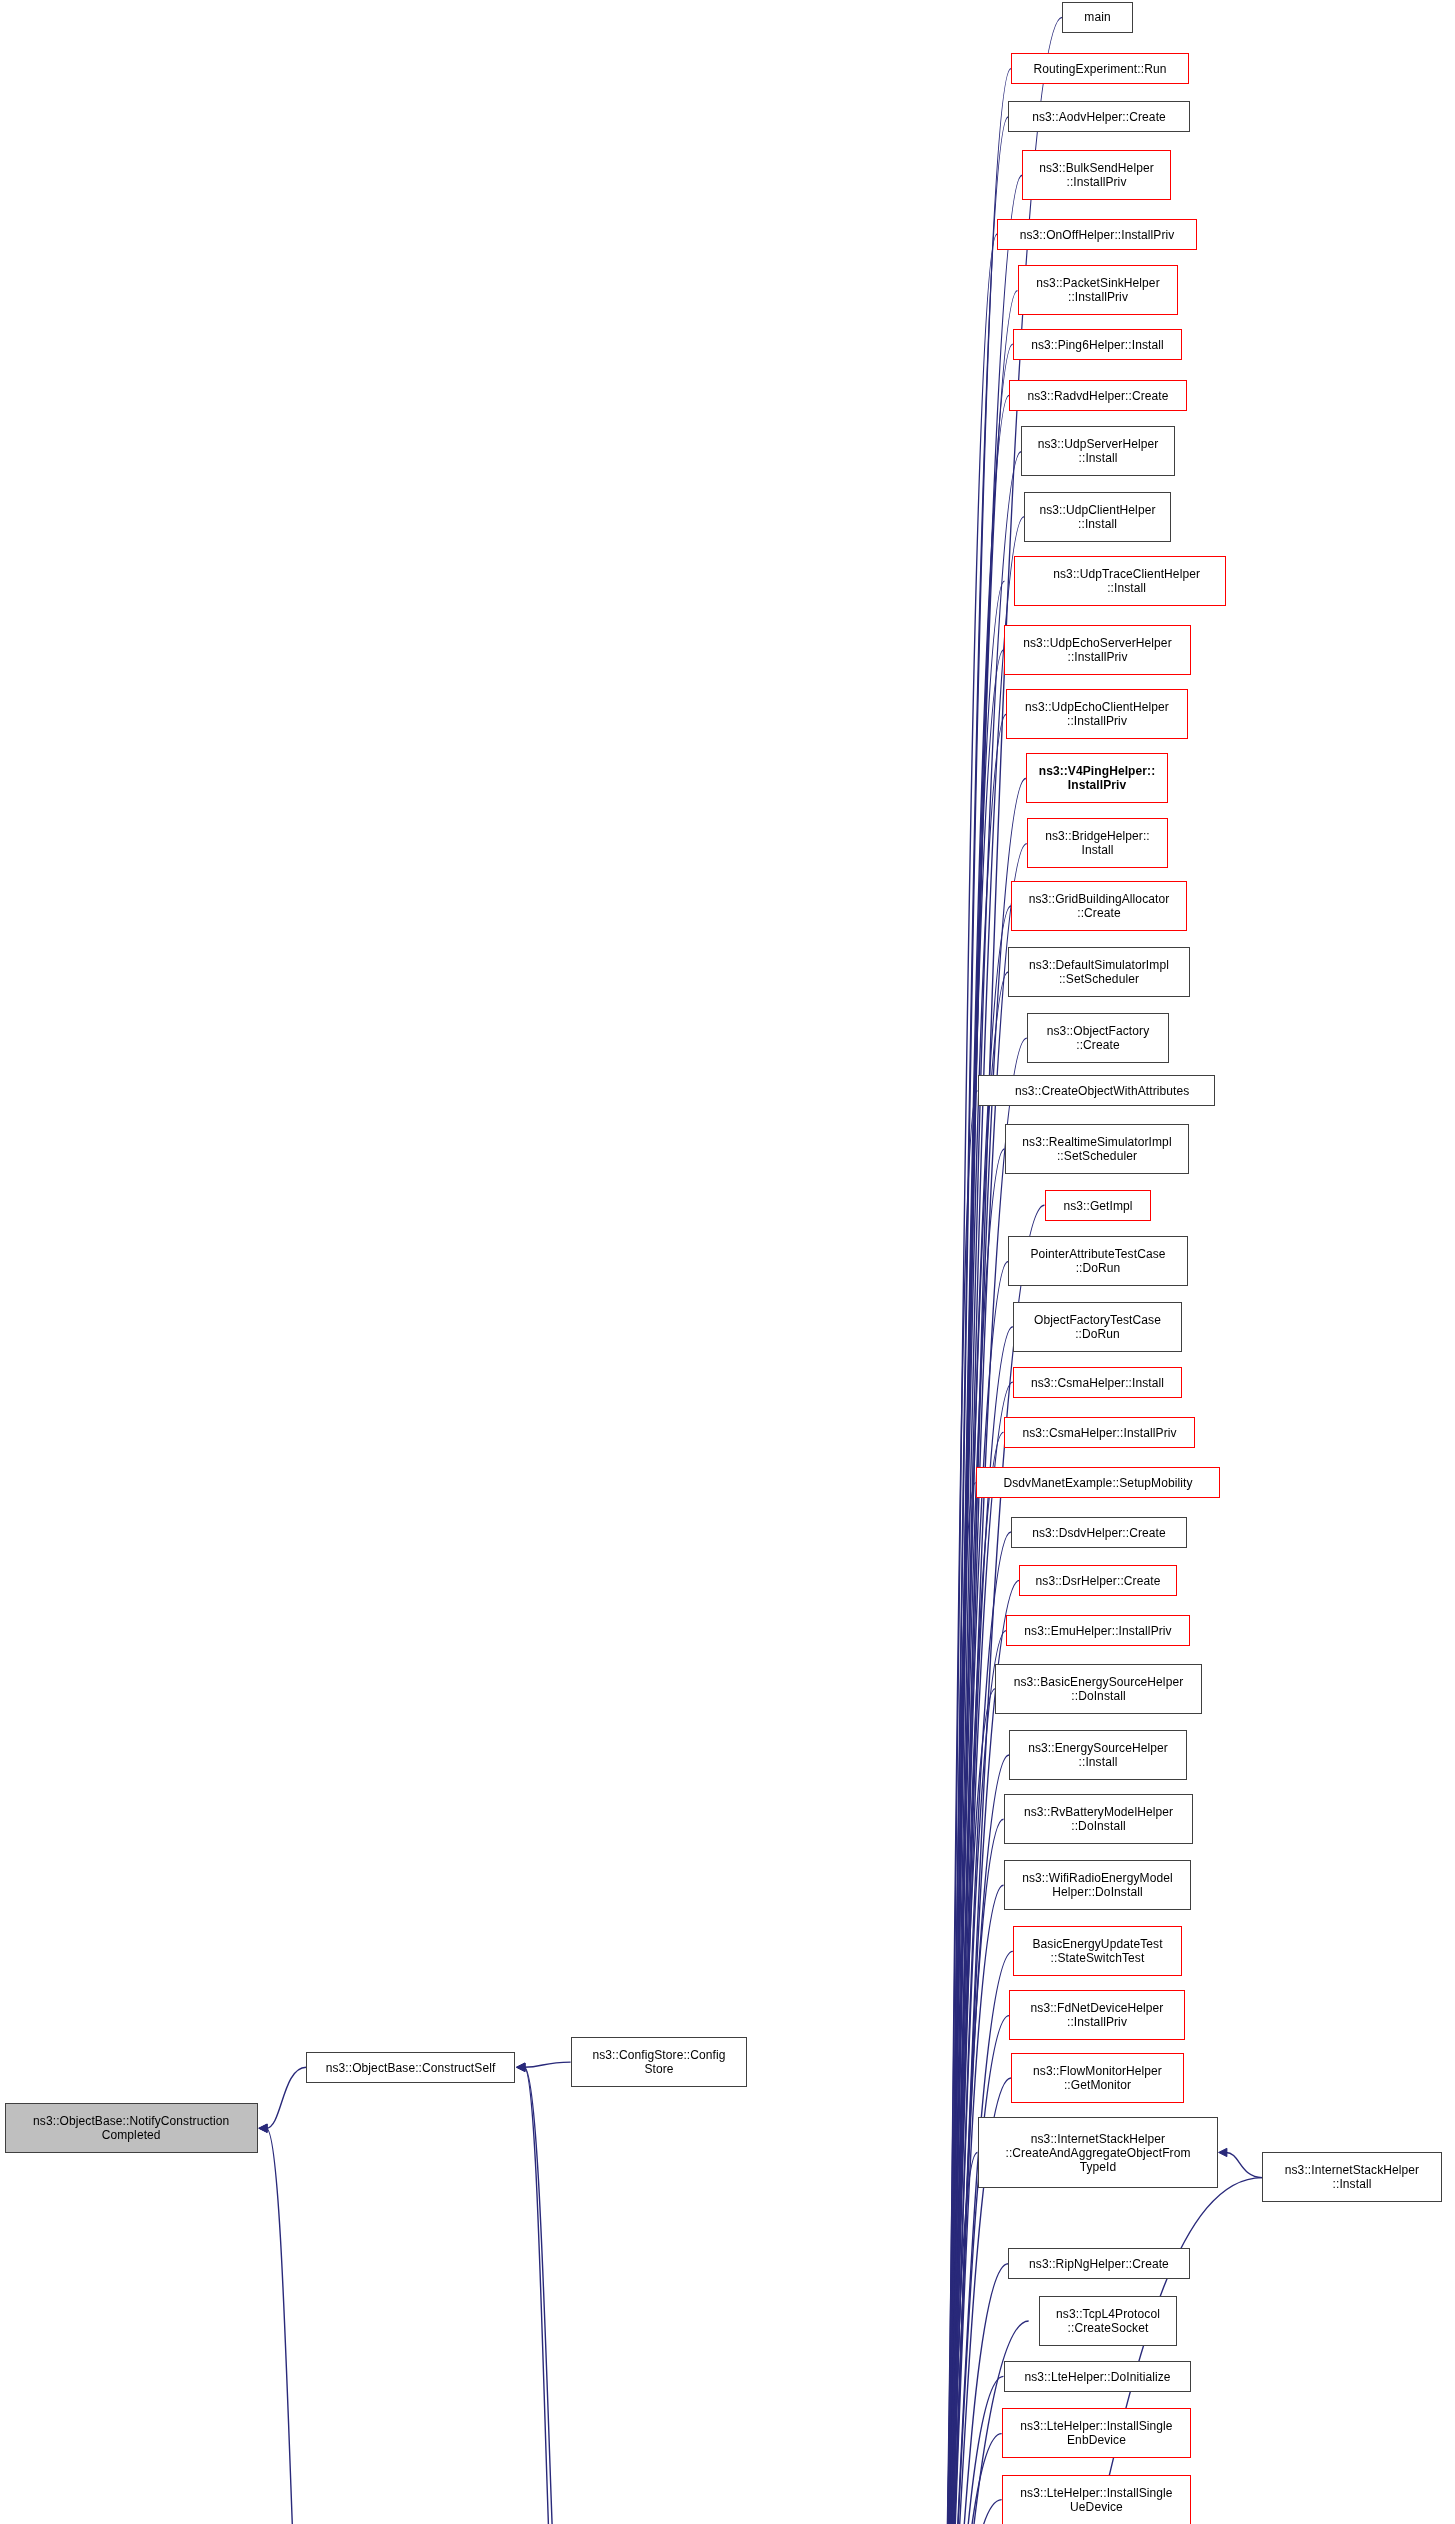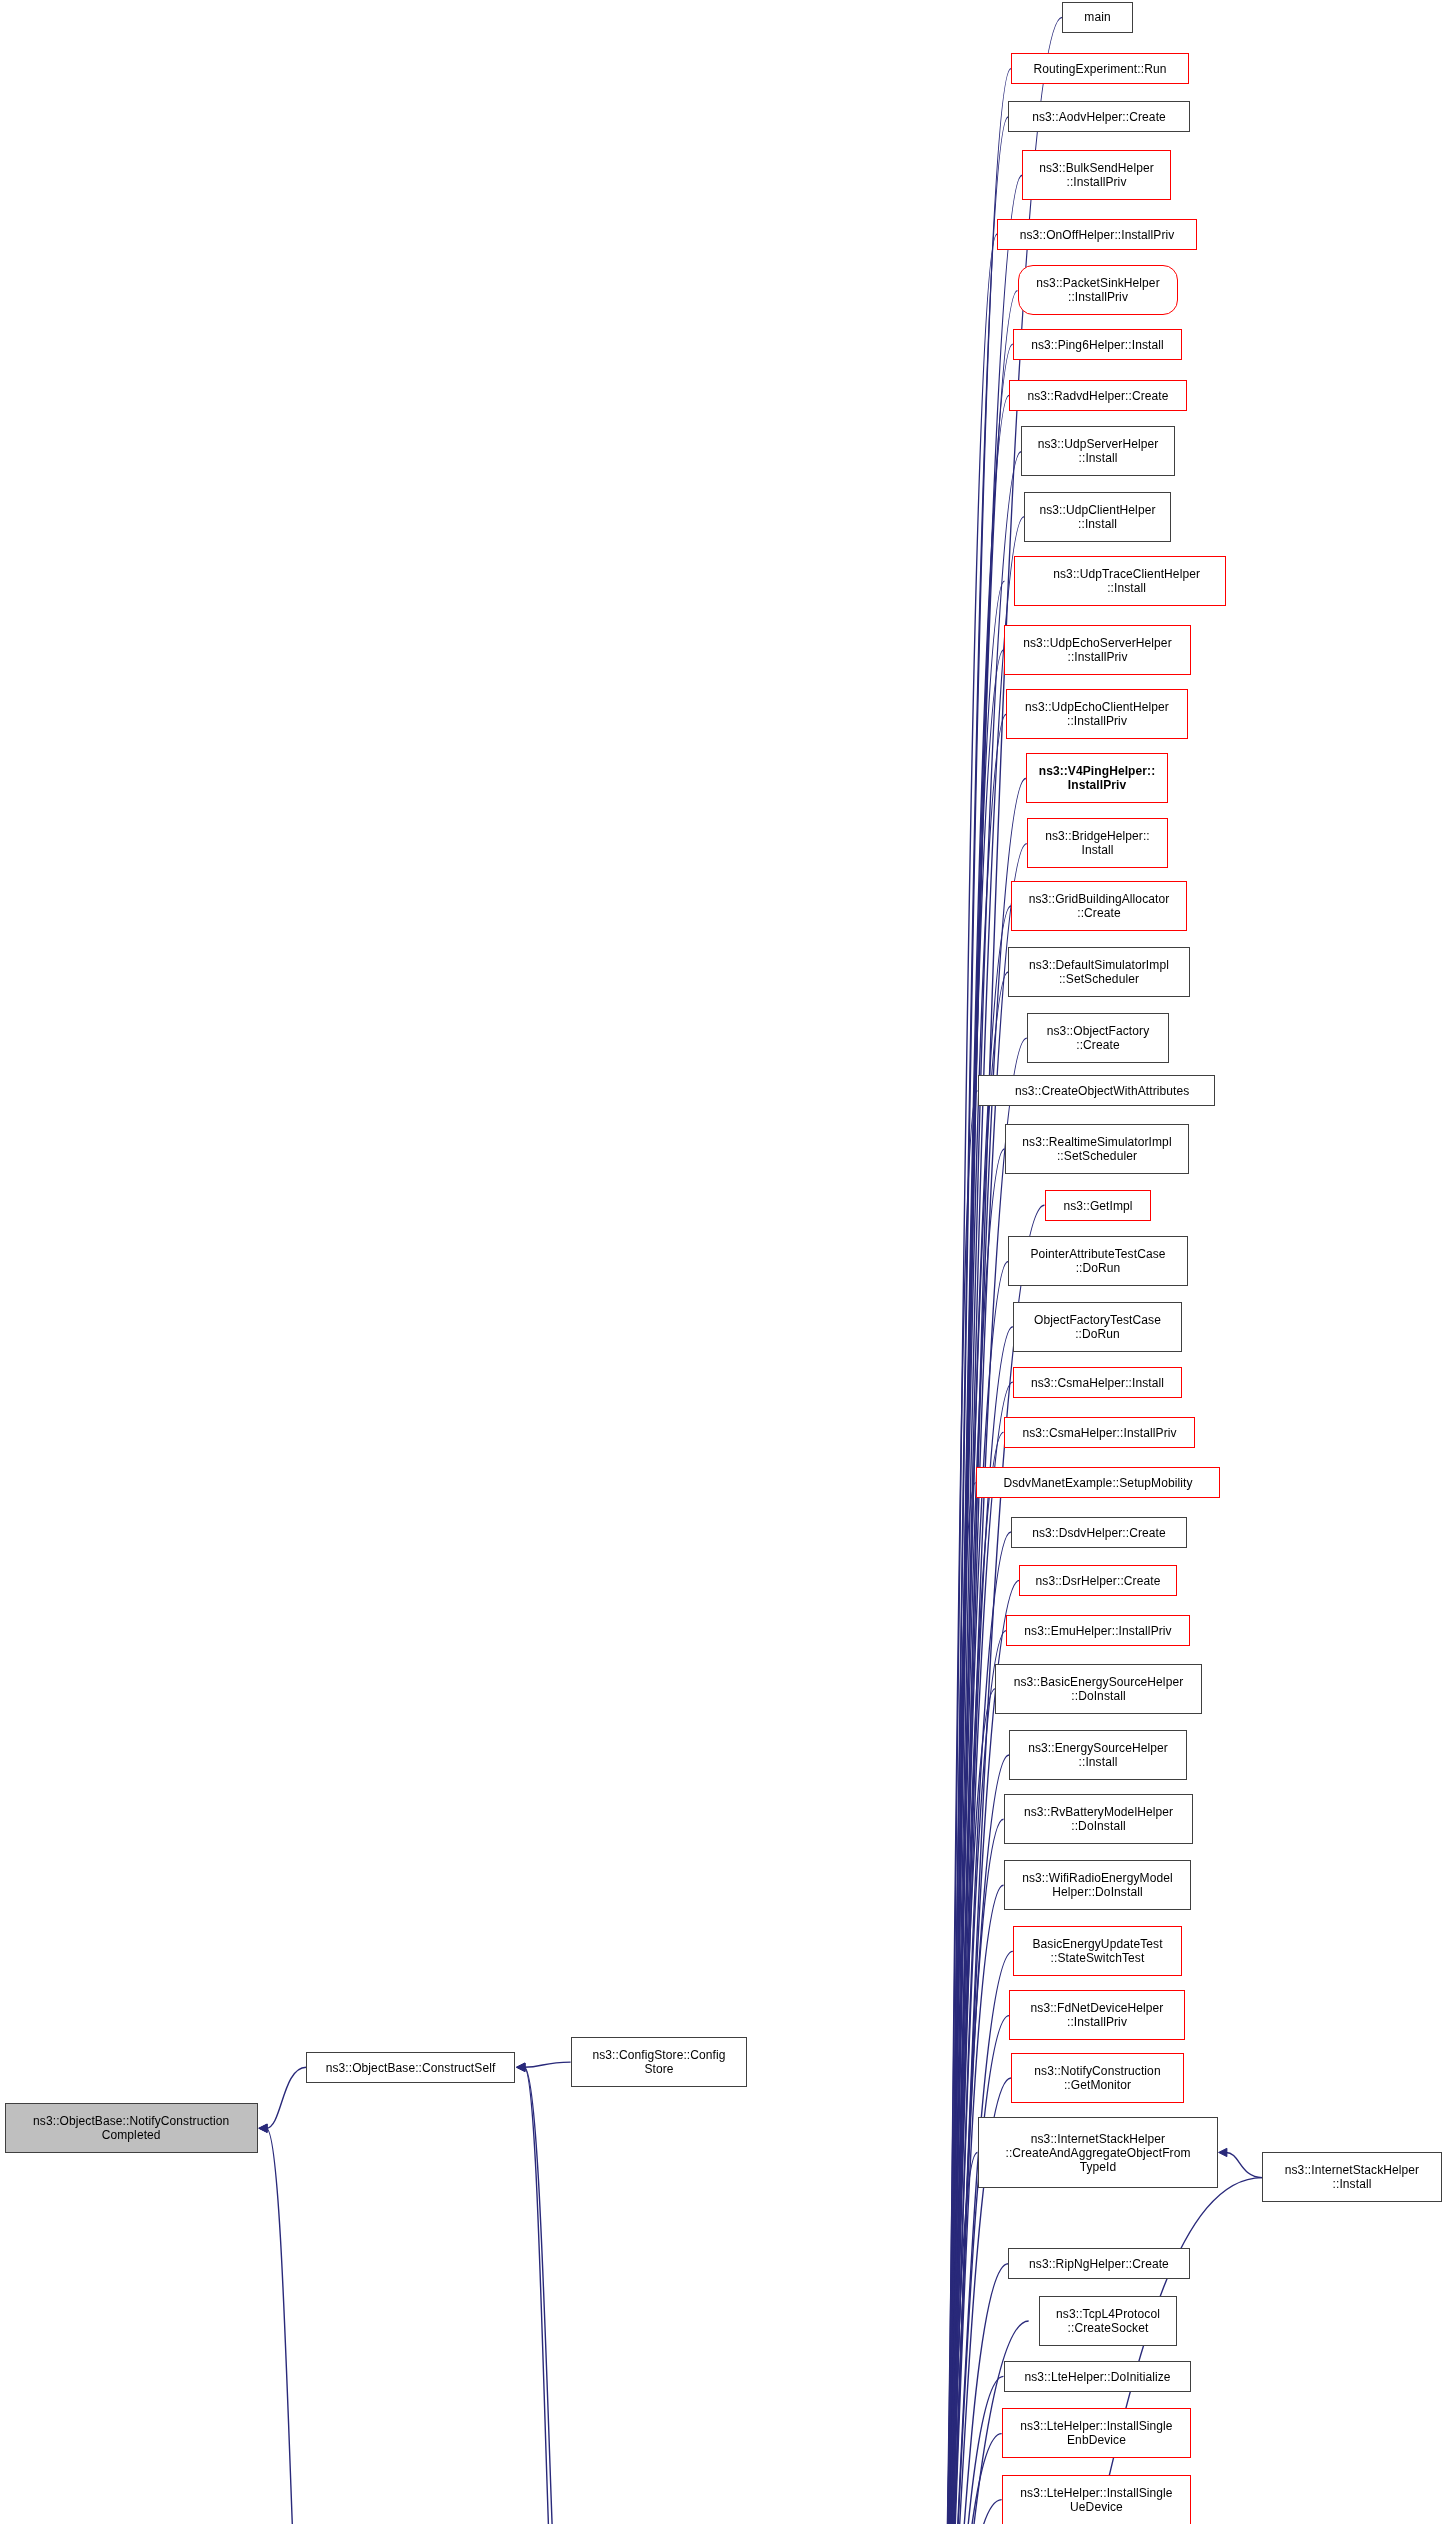--- a/index.html
+++ b/index.html
@@ -124,21 +124,21 @@
 Completed</div>
     <div class="node" style="left: 306px; top: 2052px; width: 209px; height: 31px;">ns3::ObjectBase::ConstructSelf</div>
     <div class="node" style="left: 571px; top: 2037px; width: 176px; height: 50px;">ns3::ConfigStore::Config
 Store</div>
     <div class="node" style="left: 1062px; top: 1.9px; width: 71px; height: 31px;">main</div>
     <div class="node red" style="left: 1011px; top: 53px; width: 178px; height: 31px;">RoutingExperiment::Run</div>
     <div class="node" style="left: 1008px; top: 101px; width: 182px; height: 31px;">ns3::AodvHelper::Create</div>
     <div class="node red" style="left: 1022px; top: 150px; width: 149px; height: 50px;">ns3::BulkSendHelper
 ::InstallPriv</div>
     <div class="node red" style="left: 997px; top: 219px; width: 200px; height: 31px;">ns3::OnOffHelper::InstallPriv</div>
-    <div class="node red" style="left: 1018px; top: 265px; width: 160px; height: 50px; border-radius: 15px;">ns3::PacketSinkHelper
+    <div class="node red" style="left: 1018px; top: 265px; width: 160px; height: 50px;">ns3::PacketSinkHelper
 ::InstallPriv</div>
     <div class="node red" style="left: 1013px; top: 329px; width: 169px; height: 31px;">ns3::Ping6Helper::Install</div>
     <div class="node red" style="left: 1009px; top: 380px; width: 178px; height: 31px;">ns3::RadvdHelper::Create</div>
     <div class="node" style="left: 1021px; top: 426px; width: 154px; height: 50px;">ns3::UdpServerHelper
 ::Install</div>
     <div class="node" style="left: 1024px; top: 492px; width: 147px; height: 50px;">ns3::UdpClientHelper
 ::Install</div>
     <div class="node red" style="left: 1014px; top: 556px; width: 212px; height: 50px; padding-left: 17px;">ns3::UdpTraceClientHelper
 ::Install</div>
     <div class="node red" style="left: 1004px; top: 625px; width: 187px; height: 50px;">ns3::UdpEchoServerHelper
@@ -174,21 +174,21 @@
     <div class="node" style="left: 1009px; top: 1730px; width: 178px; height: 50px;">ns3::EnergySourceHelper
 ::Install</div>
     <div class="node" style="left: 1004px; top: 1794px; width: 189px; height: 50px;">ns3::RvBatteryModelHelper
 ::DoInstall</div>
     <div class="node" style="left: 1004px; top: 1860px; width: 187px; height: 50px;">ns3::WifiRadioEnergyModel
 Helper::DoInstall</div>
     <div class="node red" style="left: 1013px; top: 1926px; width: 169px; height: 50px;">BasicEnergyUpdateTest
 ::StateSwitchTest</div>
     <div class="node red" style="left: 1009px; top: 1990px; width: 176px; height: 50px;">ns3::FdNetDeviceHelper
 ::InstallPriv</div>
-    <div class="node red" style="left: 1011px; top: 2053px; width: 173px; height: 50px;">ns3::NotifyConstruction
+    <div class="node red" style="left: 1011px; top: 2053px; width: 173px; height: 50px;">ns3::FlowMonitorHelper
 ::GetMonitor</div>
     <div class="node" style="left: 978px; top: 2117px; width: 240px; height: 71px;">ns3::InternetStackHelper
 ::CreateAndAggregateObjectFrom
 TypeId</div>
     <div class="node" style="left: 1262px; top: 2152px; width: 180px; height: 50px;">ns3::InternetStackHelper
 ::Install</div>
     <div class="node" style="left: 1008px; top: 2248px; width: 182px; height: 31px;">ns3::RipNgHelper::Create</div>
     <div class="node" style="left: 1029px; top: 2296px; width: 138px; height: 50px; margin-left: 10px;">ns3::TcpL4Protocol
 ::CreateSocket</div>
     <div class="node" style="left: 1004px; top: 2361px; width: 187px; height: 31px;">ns3::LteHelper::DoInitialize</div>

